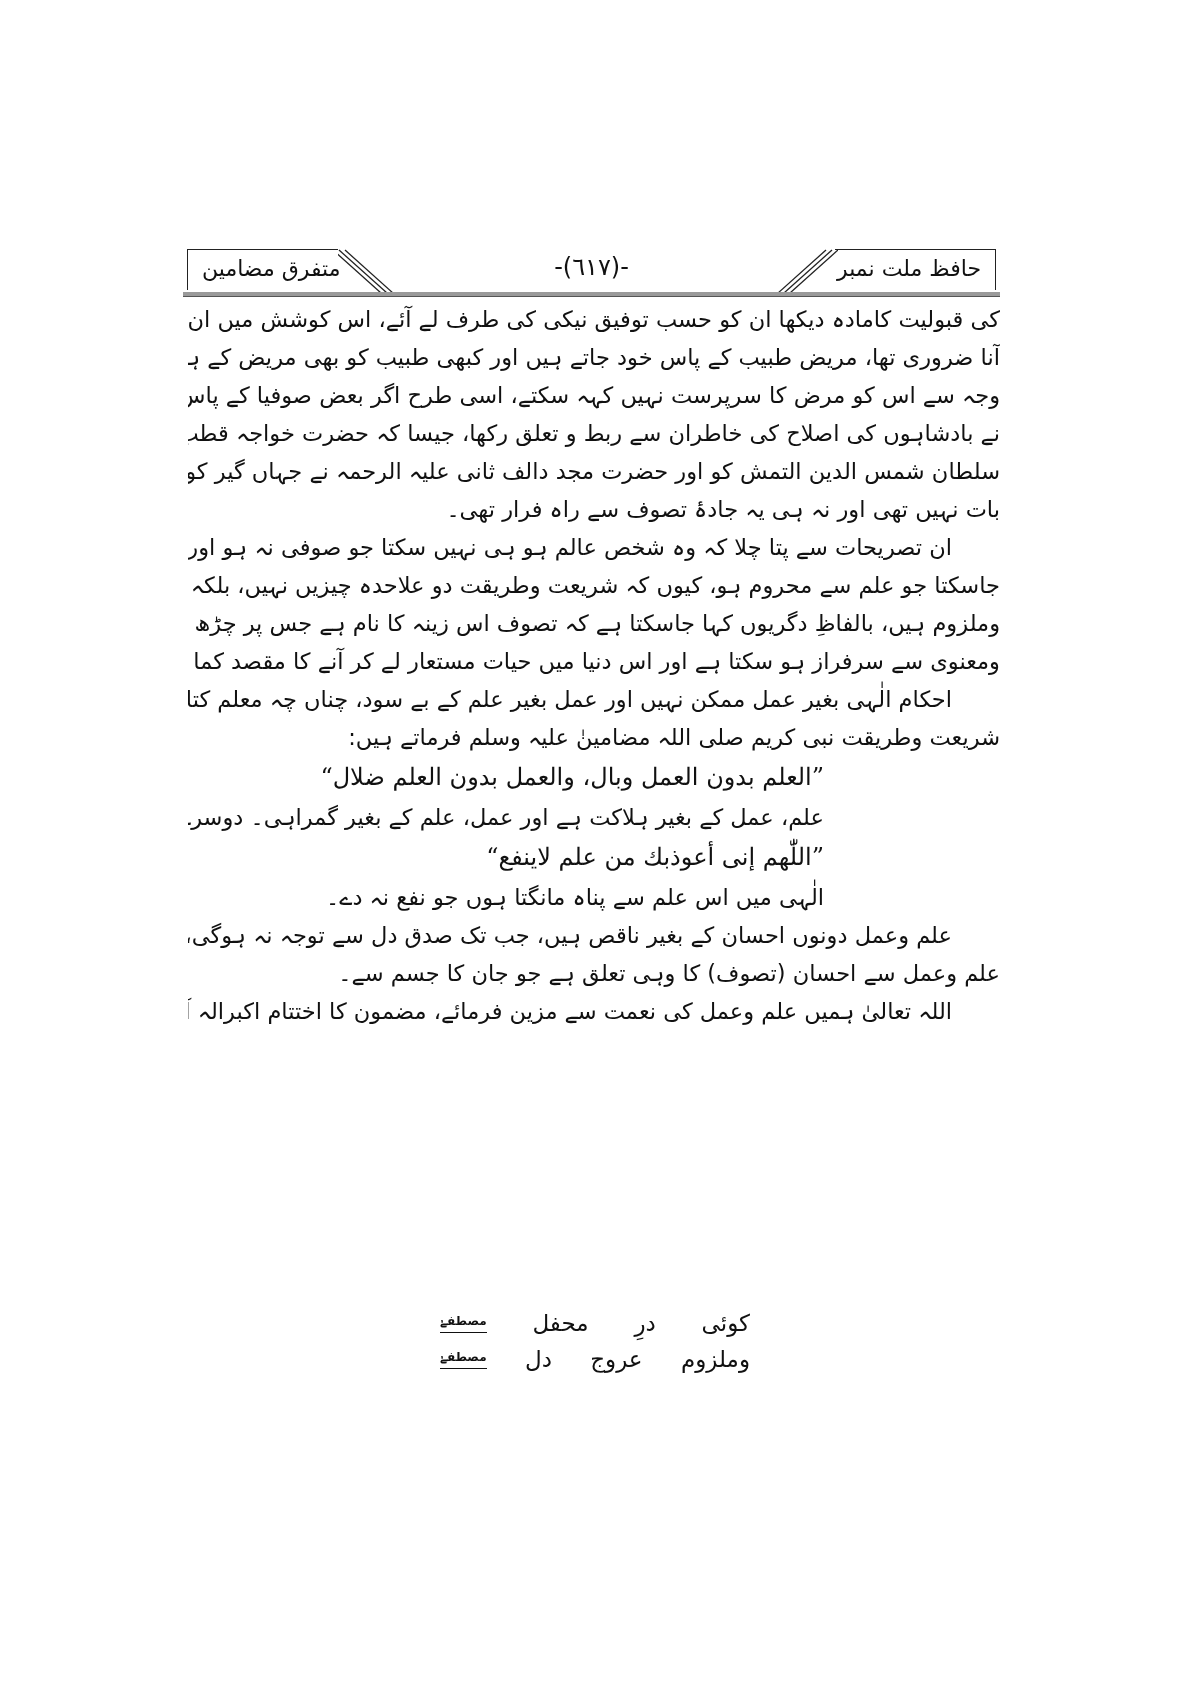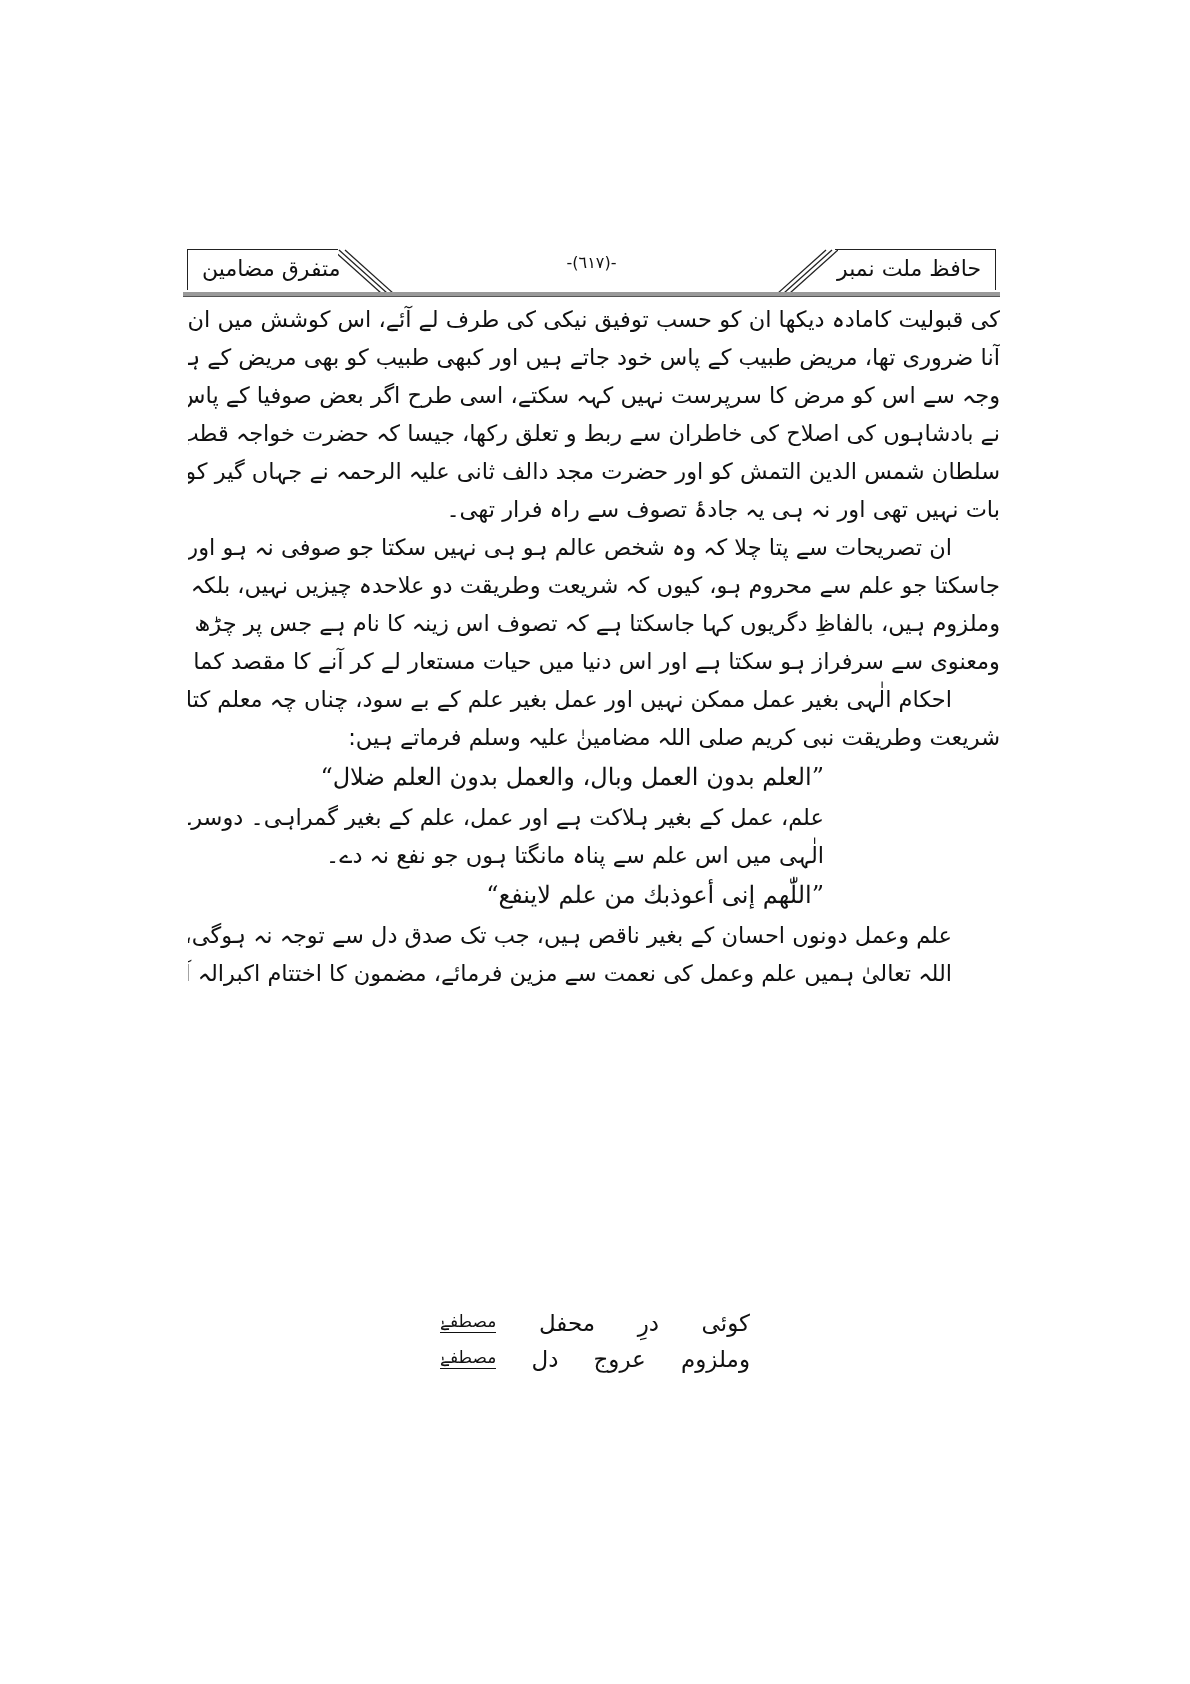--- a/index.html
+++ b/index.html
@@ -11,33 +11,33 @@
   .header .bottom-rule { position: absolute; left: 0; right: 0; bottom: 0; height: 4px; background: #9a9a9a; border-bottom: 1px solid #555; }
   .box { position: absolute; top: 2px; height: 40px; border: 1.5px solid #222; border-bottom: none; background: #fff; text-align: center; }
   .box-left { left: 4px; width: 150px; border-right: none; }
   .box-right { right: 4px; width: 160px; border-left: none; margin-left: 48px; }
   .diag { position: absolute; top: 0; width: 60px; height: 46px; }
   .diag-left { left: 150px; }
   .diag-right { right: 162px; }
   .hdr-text { position: absolute; top: 6px; font-family: "DejaVu Sans", sans-serif; font-size: 22px; direction: rtl; white-space: nowrap; }
   .hdr-left-text { left: 14px; }
   .hdr-right-text { right: 14px; }
-  .page-number { position: absolute; left: 0; right: 0; top: 6px; text-align: center; font-family: "DejaVu Sans", sans-serif; font-size: 16px; direction: ltr; }
+  .page-number { position: absolute; left: 0; right: 0; top: 6px; text-align: center; font-family: "DejaVu Sans", sans-serif; font-size: 24px; direction: ltr; }
 
   
   .body-text { position: absolute; left: 188px; top: 300px; width: 812px; direction: rtl; font-family: "DejaVu Sans", sans-serif; font-size: 22.5px; }
   .line { height: 38px; line-height: 38px; white-space: nowrap; overflow: hidden; text-align: justify; text-align-last: justify; }
   .line.last { text-align-last: right; }
   .line.indent { padding-right: 48px; }
   .line.quote { text-align: right; text-align-last: auto; padding-right: 0; direction: rtl; font-family: "DejaVu Serif", serif; font-size: 24px; height: 42px; line-height: 42px; }
   .line.quote-inner { padding-right: 176px; text-align-last: right; }
   .line.trans { padding-right: 176px; text-align-last: right; }
   .verse { position: absolute; left: 440px; width: 310px; direction: rtl; font-family: "DejaVu Sans", sans-serif; font-size: 23px; display: flex; justify-content: space-between; }
   .verse span { display: inline-block; }
-  .underline { border-bottom: 1.5px solid #111; font-size: 17px; line-height: 22px; align-self: flex-start; }
+  .underline { border-bottom: 1.5px solid #111; font-size: 12px; line-height: 22px; align-self: flex-start; font-weight: bold; }
 </style>
 </head>
 <body>
 
 <div class="page">
 
   <div class="header">
     <div class="box box-right">
       <span class="hdr-text hdr-right-text">حافظ ملت نمبر</span>
     </div>
@@ -67,24 +67,25 @@
     <div class="line last">بات نہیں تھی اور نہ ہی یہ جادۂ تصوف سے راہ فرار تھی۔</div>
     <div class="line indent">ان تصریحات سے پتا چلا کہ وہ شخص عالم ہو ہی نہیں سکتا جو صوفی نہ ہو اور اس شخص کو صوفی کہا ہی نہیں</div>
     <div class="line">جاسکتا جو علم سے محروم ہو، کیوں کہ شریعت وطریقت دو علاحدہ چیزیں نہیں، بلکہ ایک دوسرے کے لیے لازم</div>
     <div class="line">وملزوم ہیں، بالفاظِ دگریوں کہا جاسکتا ہے کہ تصوف اس زینہ کا نام ہے جس پر چڑھ کر انسان جملہ کمالات صوری</div>
     <div class="line last">ومعنوی سے سرفراز ہو سکتا ہے اور اس دنیا میں حیات مستعار لے کر آنے کا مقصد کما حقہ پورا کر سکتا ہے۔</div>
     <div class="line indent">احکام الٰہی بغیر عمل ممکن نہیں اور عمل بغیر علم کے بے سود، چناں چہ معلم کتاب و حکمت، شارح</div>
     <div class="line last">شریعت وطریقت نبی کریم صلی اللہ مضامینٰ علیہ وسلم فرماتے ہیں:</div>
 
     <div class="line quote quote-inner">”العلم بدون العمل وبال، والعمل بدون العلم ضلال“</div>
     <div class="line trans">علم، عمل کے بغیر ہلاکت ہے اور عمل، علم کے بغیر گمراہی۔ دوسرے مقام پر یوں ارشاد فرمایا:</div>
+    <div class="line quote quote-inner">”اللّٰھم إنی أعوذبك من علم لاینفع“</div>
     <div class="line trans">الٰہی میں اس علم سے پناہ مانگتا ہوں جو نفع نہ دے۔</div>
-    <div class="line quote quote-inner">”اللّٰھم إنی أعوذبك من علم لاینفع“</div>
 
     <div class="line indent">علم وعمل دونوں احسان کے بغیر ناقص ہیں، جب تک صدق دل سے توجہ نہ ہوگی، کامل نہ ہوں گے،</div>
+    <div class="line last">علم وعمل سے احسان (تصوف) کا وہی تعلق ہے جو جان کا جسم سے۔</div>
     <div class="line indent">اللہ تعالیٰ ہمیں علم وعمل کی نعمت سے مزین فرمائے، مضمون کا اختتام اکبرالہ آبادی کے ان اشعار</div>
   </div>
 
   <div class="verse" style="top:1310px;">
     <span>کوئی</span>
     <span>درِ</span>
     <span>محفل</span>
     <span class="underline">مصطفےٰ</span>
   </div>
   <div class="verse" style="top:1346px;">

